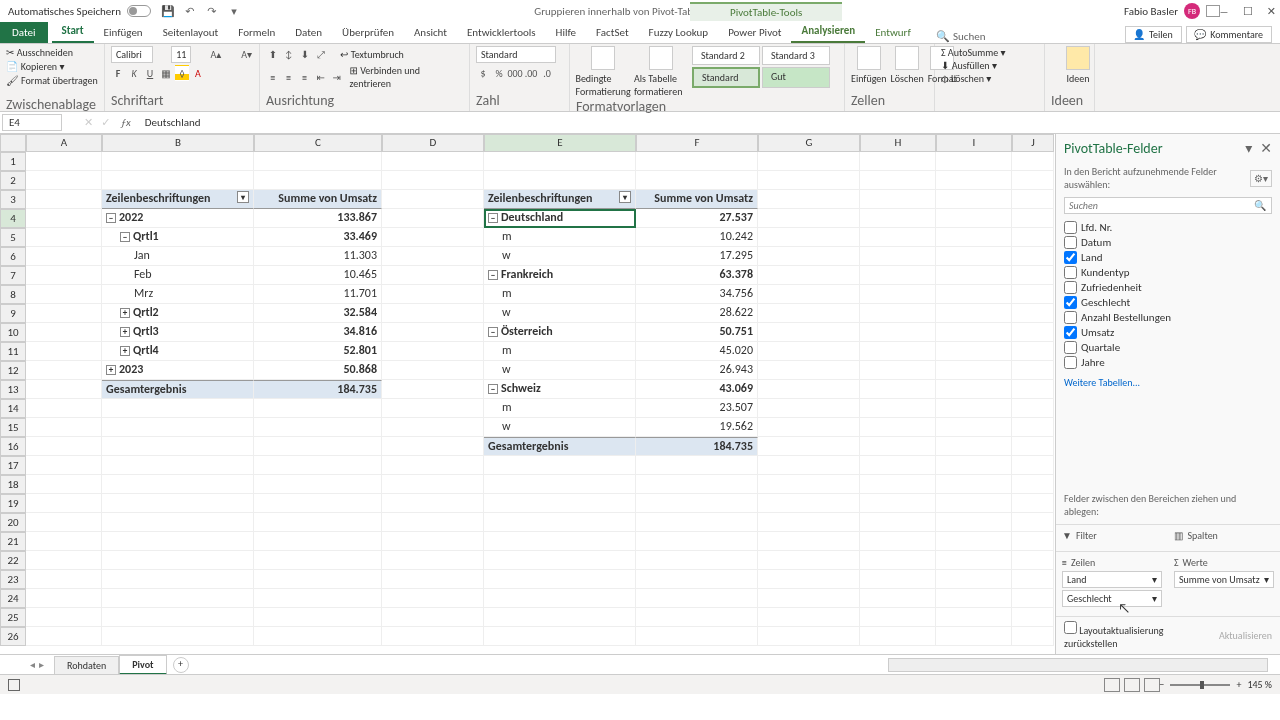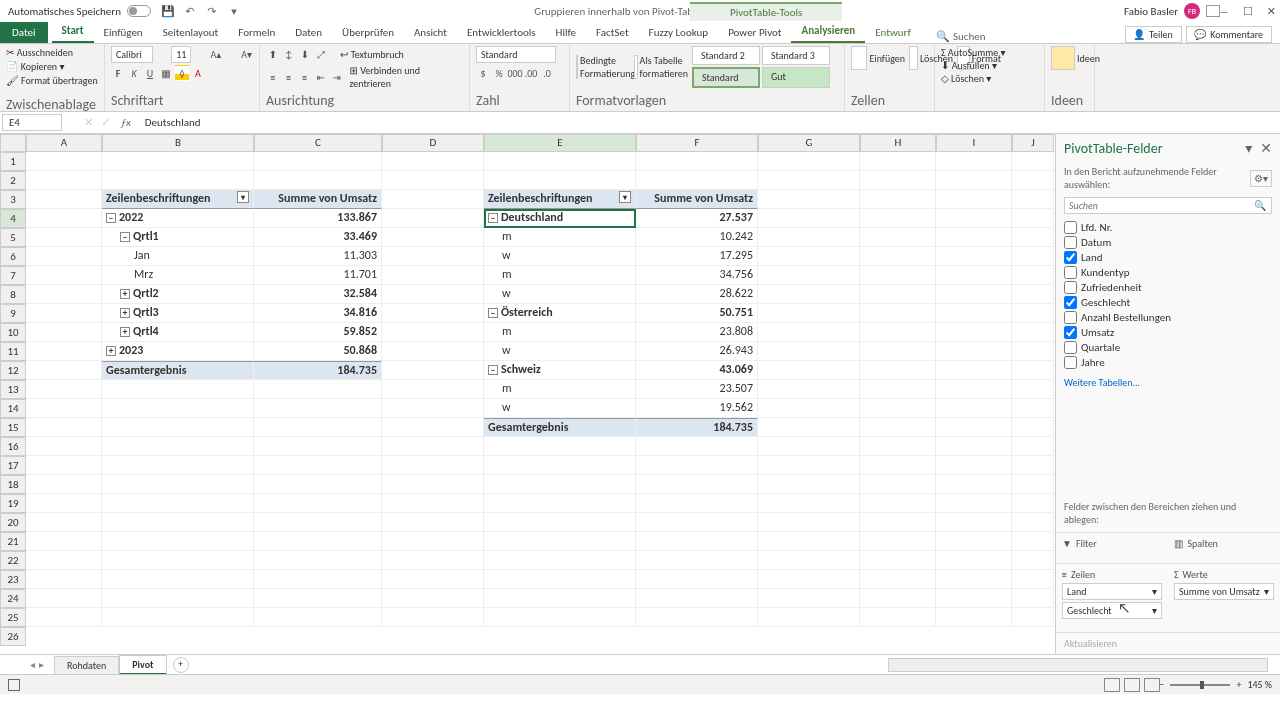--- a/index.html
+++ b/index.html
@@ -41,21 +41,21 @@
 .size-combo { border: 1px solid #ccc; background: #fff; padding: 1px 4px; width: 28px; font-size: 10px; }
 .mini-btn { width: 14px; height: 16px; display: inline-flex; align-items: center; justify-content: center; color: #555; border: 1px solid transparent; }
 .font-grp .row2 { display: flex; gap: 2px; margin-top: 2px; }
 .align-grp { width: 210px; }
 .align-grp .rows { display: flex; flex-direction: column; gap: 2px; }
 .align-row { display: flex; gap: 2px; align-items: center; }
 .num-grp { width: 100px; }
 .num-combo { border: 1px solid #ccc; background: #fff; padding: 1px 4px; width: 80px; font-size: 10px; }
 .styles-grp { width: 275px; }
 .styles-grp .top { display: flex; gap: 4px; }
-.big-btn { display: flex; flex-direction: row; align-items: center; gap: 2px; width: 54px; }
+.big-btn { display: flex; flex-direction: column; align-items: center; gap: 2px; width: 54px; }
 .big-btn .ico { width: 24px; height: 24px; border: 1px solid #ccc; background: #fff; }
 .style-cells { display: flex; flex-direction: column; gap: 2px; }
 .style-row { display: flex; gap: 2px; }
 .style-cell { border: 1px solid #ccc; padding: 2px 8px; font-size: 10px; width: 68px; text-align: left; }
 .sc-std { background: #fff; }
 .sc-sel { background: #d8e8d8; border: 2px solid #7aaa6a; }
 .sc-gut { background: #c6e6c6; }
 .cells-grp { width: 90px; }
 .cells-grp .top { display: flex; gap: 4px; }
 .edit-grp { width: 110px; }
@@ -416,20 +416,32 @@
           <div class="cell" style="width:102px"></div>
           <div class="cell" style="width:152px;padding-left:18px">w</div>
           <div class="cell r" style="width:122px">17.295</div>
           <div class="cell" style="width:102px"></div>
           <div class="cell" style="width:76px"></div>
           <div class="cell" style="width:76px"></div>
           <div class="cell" style="width:42px"></div>
         </div>
         <div class="row">
           <div class="cell" style="width:76px"></div>
+          <div class="cell" style="width:152px;padding-left:32px">Feb</div>
+          <div class="cell r" style="width:128px">10.465</div>
+          <div class="cell" style="width:102px"></div>
+          <div class="cell bold" style="width:152px;padding-left:4px"><span class="expand">−</span>Frankreich</div>
+          <div class="cell r bold" style="width:122px">63.378</div>
+          <div class="cell" style="width:102px"></div>
+          <div class="cell" style="width:76px"></div>
+          <div class="cell" style="width:76px"></div>
+          <div class="cell" style="width:42px"></div>
+        </div>
+        <div class="row">
+          <div class="cell" style="width:76px"></div>
           <div class="cell" style="width:152px;padding-left:32px">Mrz</div>
           <div class="cell r" style="width:128px">11.701</div>
           <div class="cell" style="width:102px"></div>
           <div class="cell" style="width:152px;padding-left:18px">m</div>
           <div class="cell r" style="width:122px">34.756</div>
           <div class="cell" style="width:102px"></div>
           <div class="cell" style="width:76px"></div>
           <div class="cell" style="width:76px"></div>
           <div class="cell" style="width:42px"></div>
         </div>
@@ -453,24 +465,24 @@
           <div class="cell bold" style="width:152px;padding-left:4px"><span class="expand">−</span>Österreich</div>
           <div class="cell r bold" style="width:122px">50.751</div>
           <div class="cell" style="width:102px"></div>
           <div class="cell" style="width:76px"></div>
           <div class="cell" style="width:76px"></div>
           <div class="cell" style="width:42px"></div>
         </div>
         <div class="row">
           <div class="cell" style="width:76px"></div>
           <div class="cell bold" style="width:152px;padding-left:18px"><span class="expand">+</span>Qrtl4</div>
-          <div class="cell r bold" style="width:128px">59.852</div>
+          <div class="cell r bold" style="width:128px">52.801</div>
           <div class="cell" style="width:102px"></div>
           <div class="cell" style="width:152px;padding-left:18px">m</div>
-          <div class="cell r" style="width:122px">23.808</div>
+          <div class="cell r" style="width:122px">45.020</div>
           <div class="cell" style="width:102px"></div>
           <div class="cell" style="width:76px"></div>
           <div class="cell" style="width:76px"></div>
           <div class="cell" style="width:42px"></div>
         </div>
         <div class="row">
           <div class="cell" style="width:76px"></div>
           <div class="cell bold" style="width:152px;padding-left:4px"><span class="expand">+</span>2023</div>
           <div class="cell r bold" style="width:128px">50.868</div>
           <div class="cell" style="width:102px"></div>
@@ -702,20 +714,21 @@
       </div>
       <div class="pp-area">
         <div class="pp-area-title">Σ <span>Werte</span></div>
         <div class="pp-area-item">
             <span>Summe von Umsatz</span>
             <span>▾</span>
           </div>
       </div>
     </div>
     <div class="pp-footer">
+      <label><input type="checkbox" style=""> <span>Layoutaktualisierung zurückstellen</span></label>
       <span style="color:#aaa">Aktualisieren</span>
     </div>
   </div>
 </div>
 
 <div class="sheet-tabs">
   <span style="margin-right:4px;color:#888">◂</span>
   <span style="margin-right:10px;color:#888">▸</span>
   <div class="stab">Rohdaten</div>
   <div class="stab active">Pivot</div>

